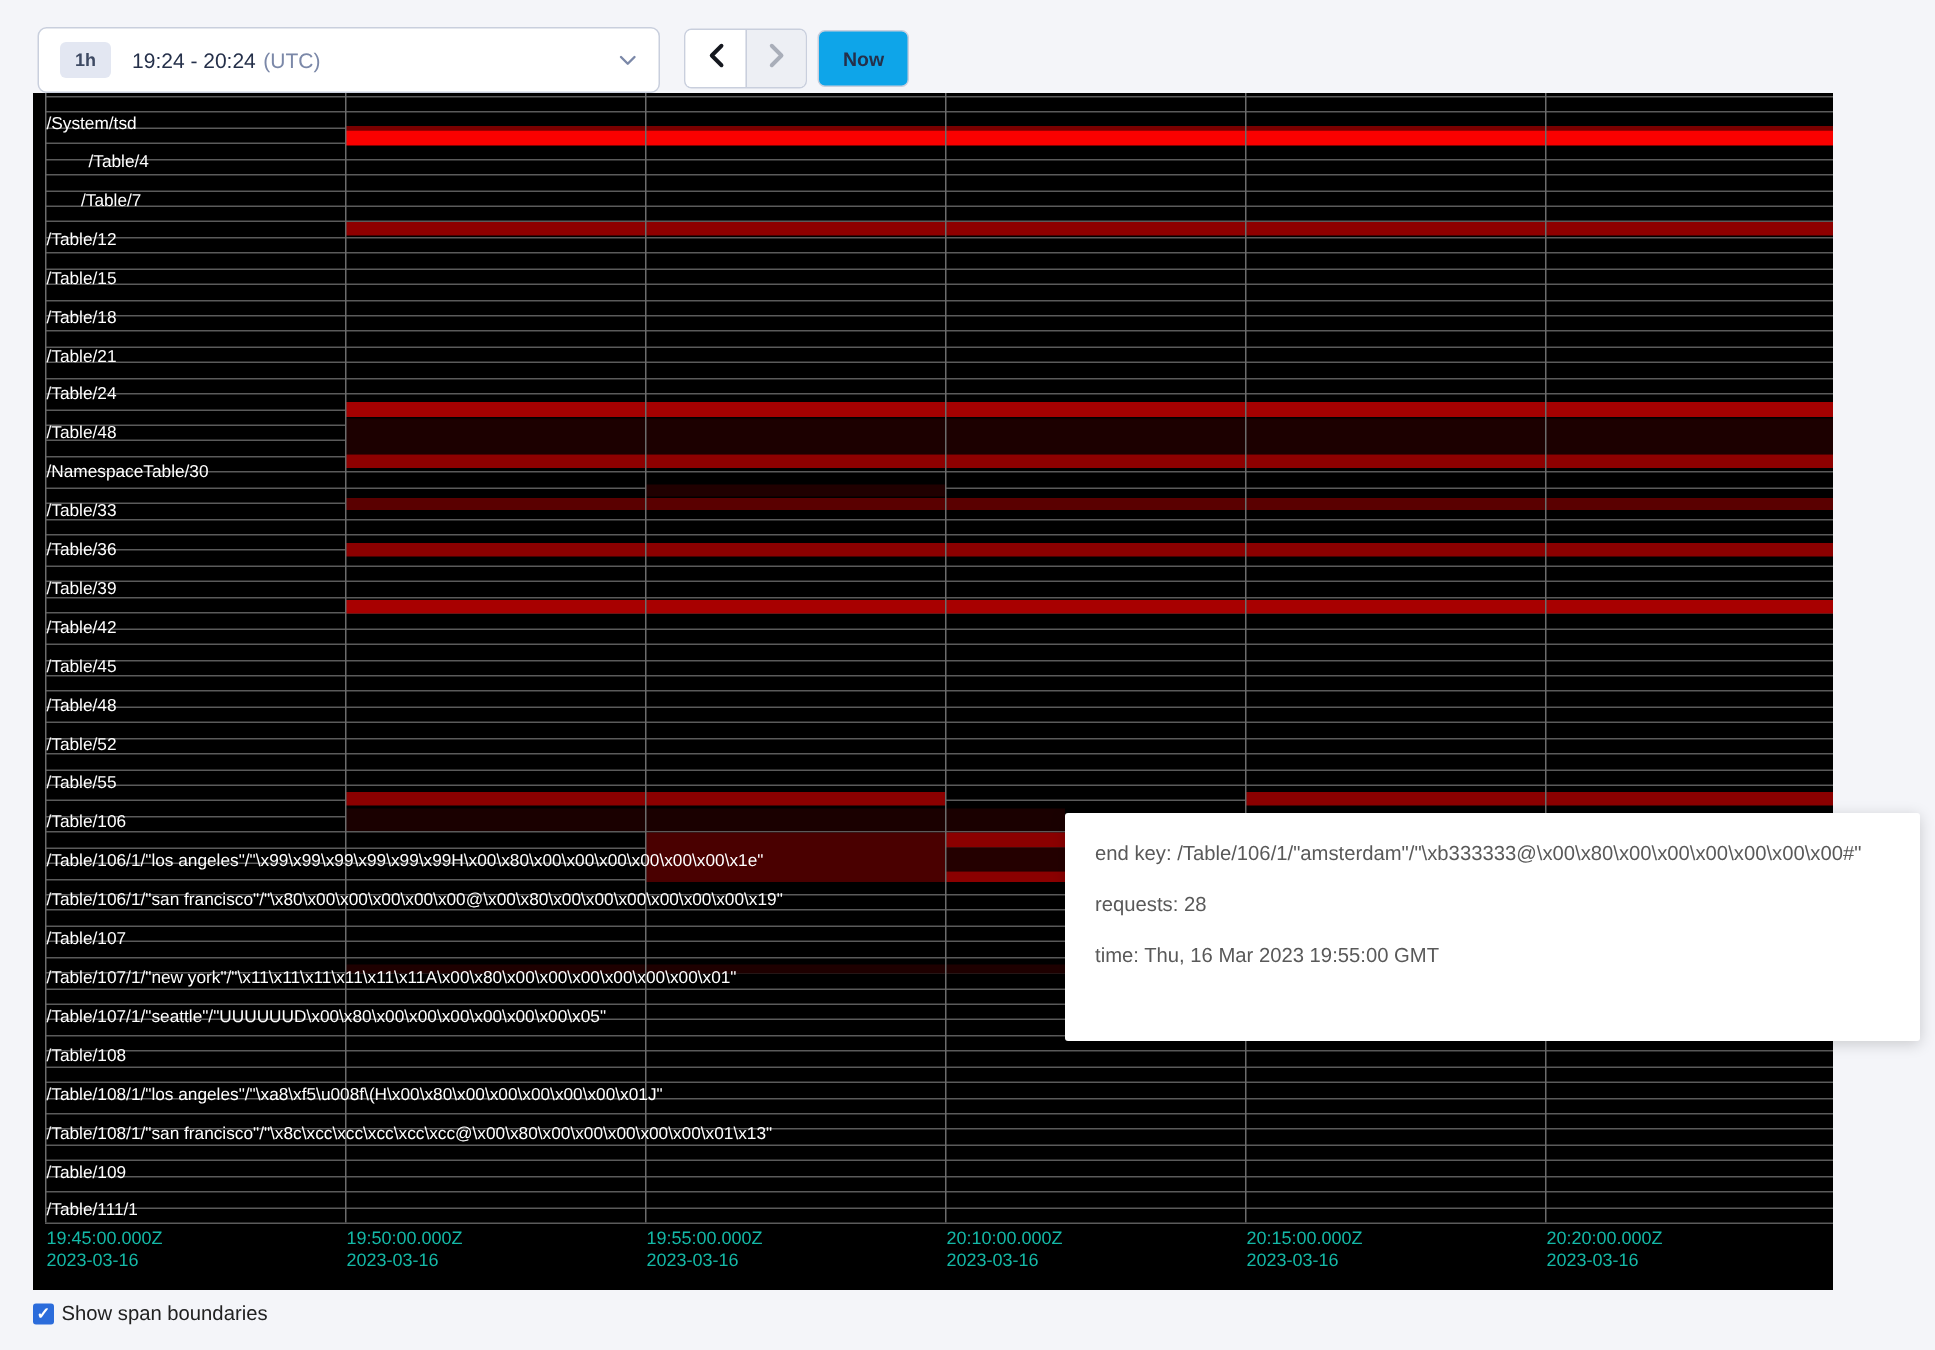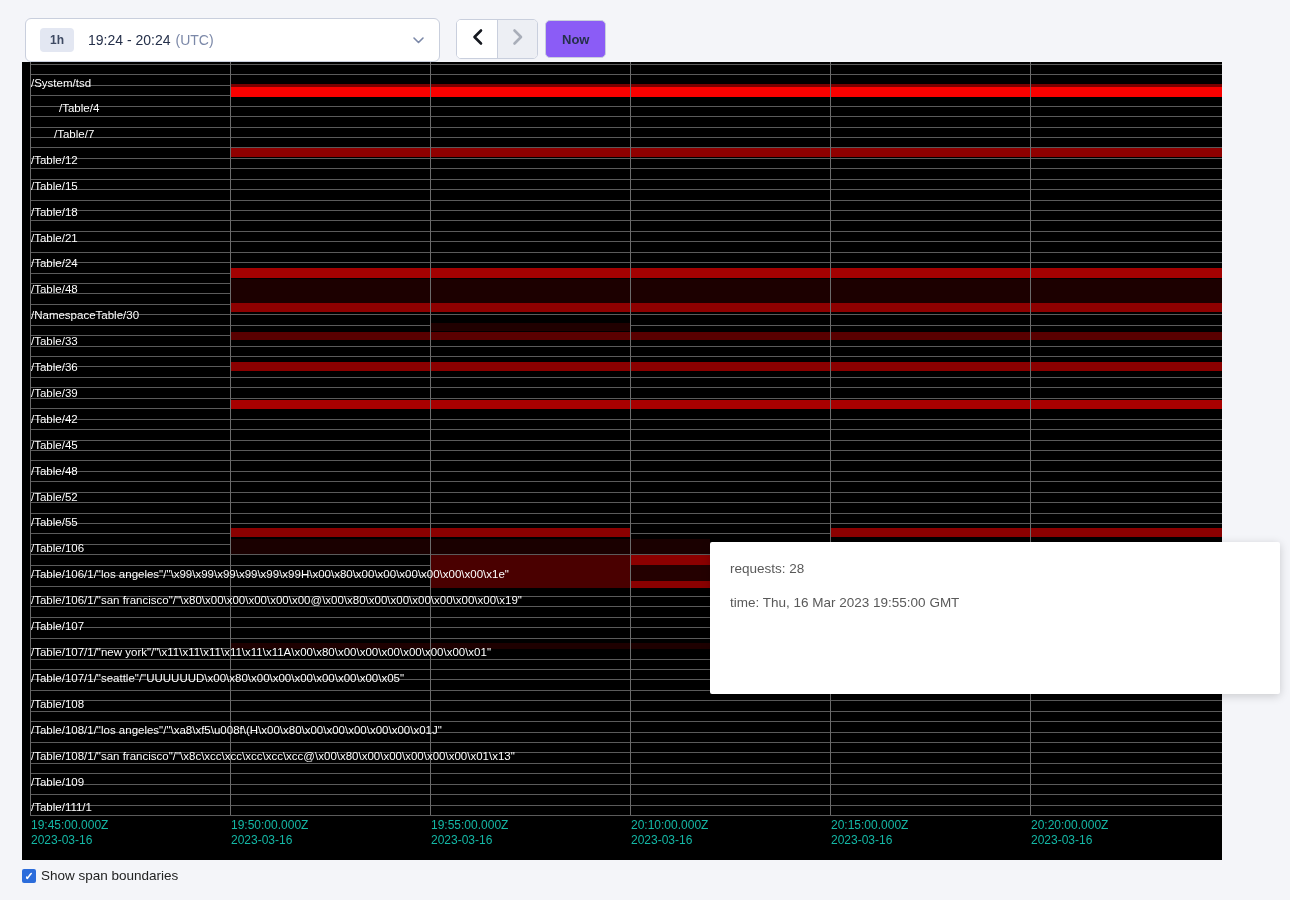--- a/index.html
+++ b/index.html
@@ -16,21 +16,21 @@
   #range-text { color:#25304a; font-weight:normal; font-size:14px; }
   #range-tz { color:#7b88a8; font-size:14px; margin-left:5px; }
   #selector-caret { margin-left:auto; display:flex; align-items:center; }
 
   #nav-group { left:456px; top:19px; height:40px; display:flex; border:1px solid #c9cfdd;
     border-radius:5px; overflow:hidden; background:#fff; }
   .nav-btn { width:40px; height:100%; display:flex; align-items:center; justify-content:center; }
   #prev-button { background:#fff; cursor:pointer; }
   #next-button { background:#edeff4; border-left:1px solid #c9cfdd; cursor:default; }
 
-  #now-button { left:545px; top:20px; height:38px; padding:0 16px; background:#8b5cf6;
+  #now-button { left:545px; top:20px; height:38px; padding:0 16px; background:#0ea5e9;
     border:1px solid #c9cfdd; border-radius:5px; display:flex; align-items:center;
     color:#25304a; font-weight:bold; font-size:13px; cursor:pointer; }
 
   
   #chart { left:22px; top:62px; width:1200px; height:798px; background:#000; }
   .hline { position:absolute; left:8px; width:1192px; height:1px; background:#626262; }
   .vline { position:absolute; top:0; width:1px; height:753px; background:#6b6b6b; }
   .band  { position:absolute; }
   .row-label { position:absolute; left:9px; color:#fff; font-size:11.5px; white-space:nowrap;
     line-height:14px; }
@@ -228,20 +228,21 @@
       <div>20:15:00.000Z</div>
       <div>2023-03-16</div>
     </div>
     <div class="x-tick" style="left: 1009px; top: 756px;">
       <div>20:20:00.000Z</div>
       <div>2023-03-16</div>
     </div>
   </div>
 
 <div id="tooltip" class="abs">
+  <div>end key: /Table/106/1/"amsterdam"/"\xb333333@\x00\x80\x00\x00\x00\x00\x00\x00#"</div>
   <div>requests: 28</div>
   <div>time: Thu, 16 Mar 2023 19:55:00 GMT</div>
 </div>
 
 <div id="span-toggle" class="abs">
   <div id="span-checkbox">
     <span>✓</span>
   </div>
   <span id="span-label">Show span boundaries</span>
 </div>

